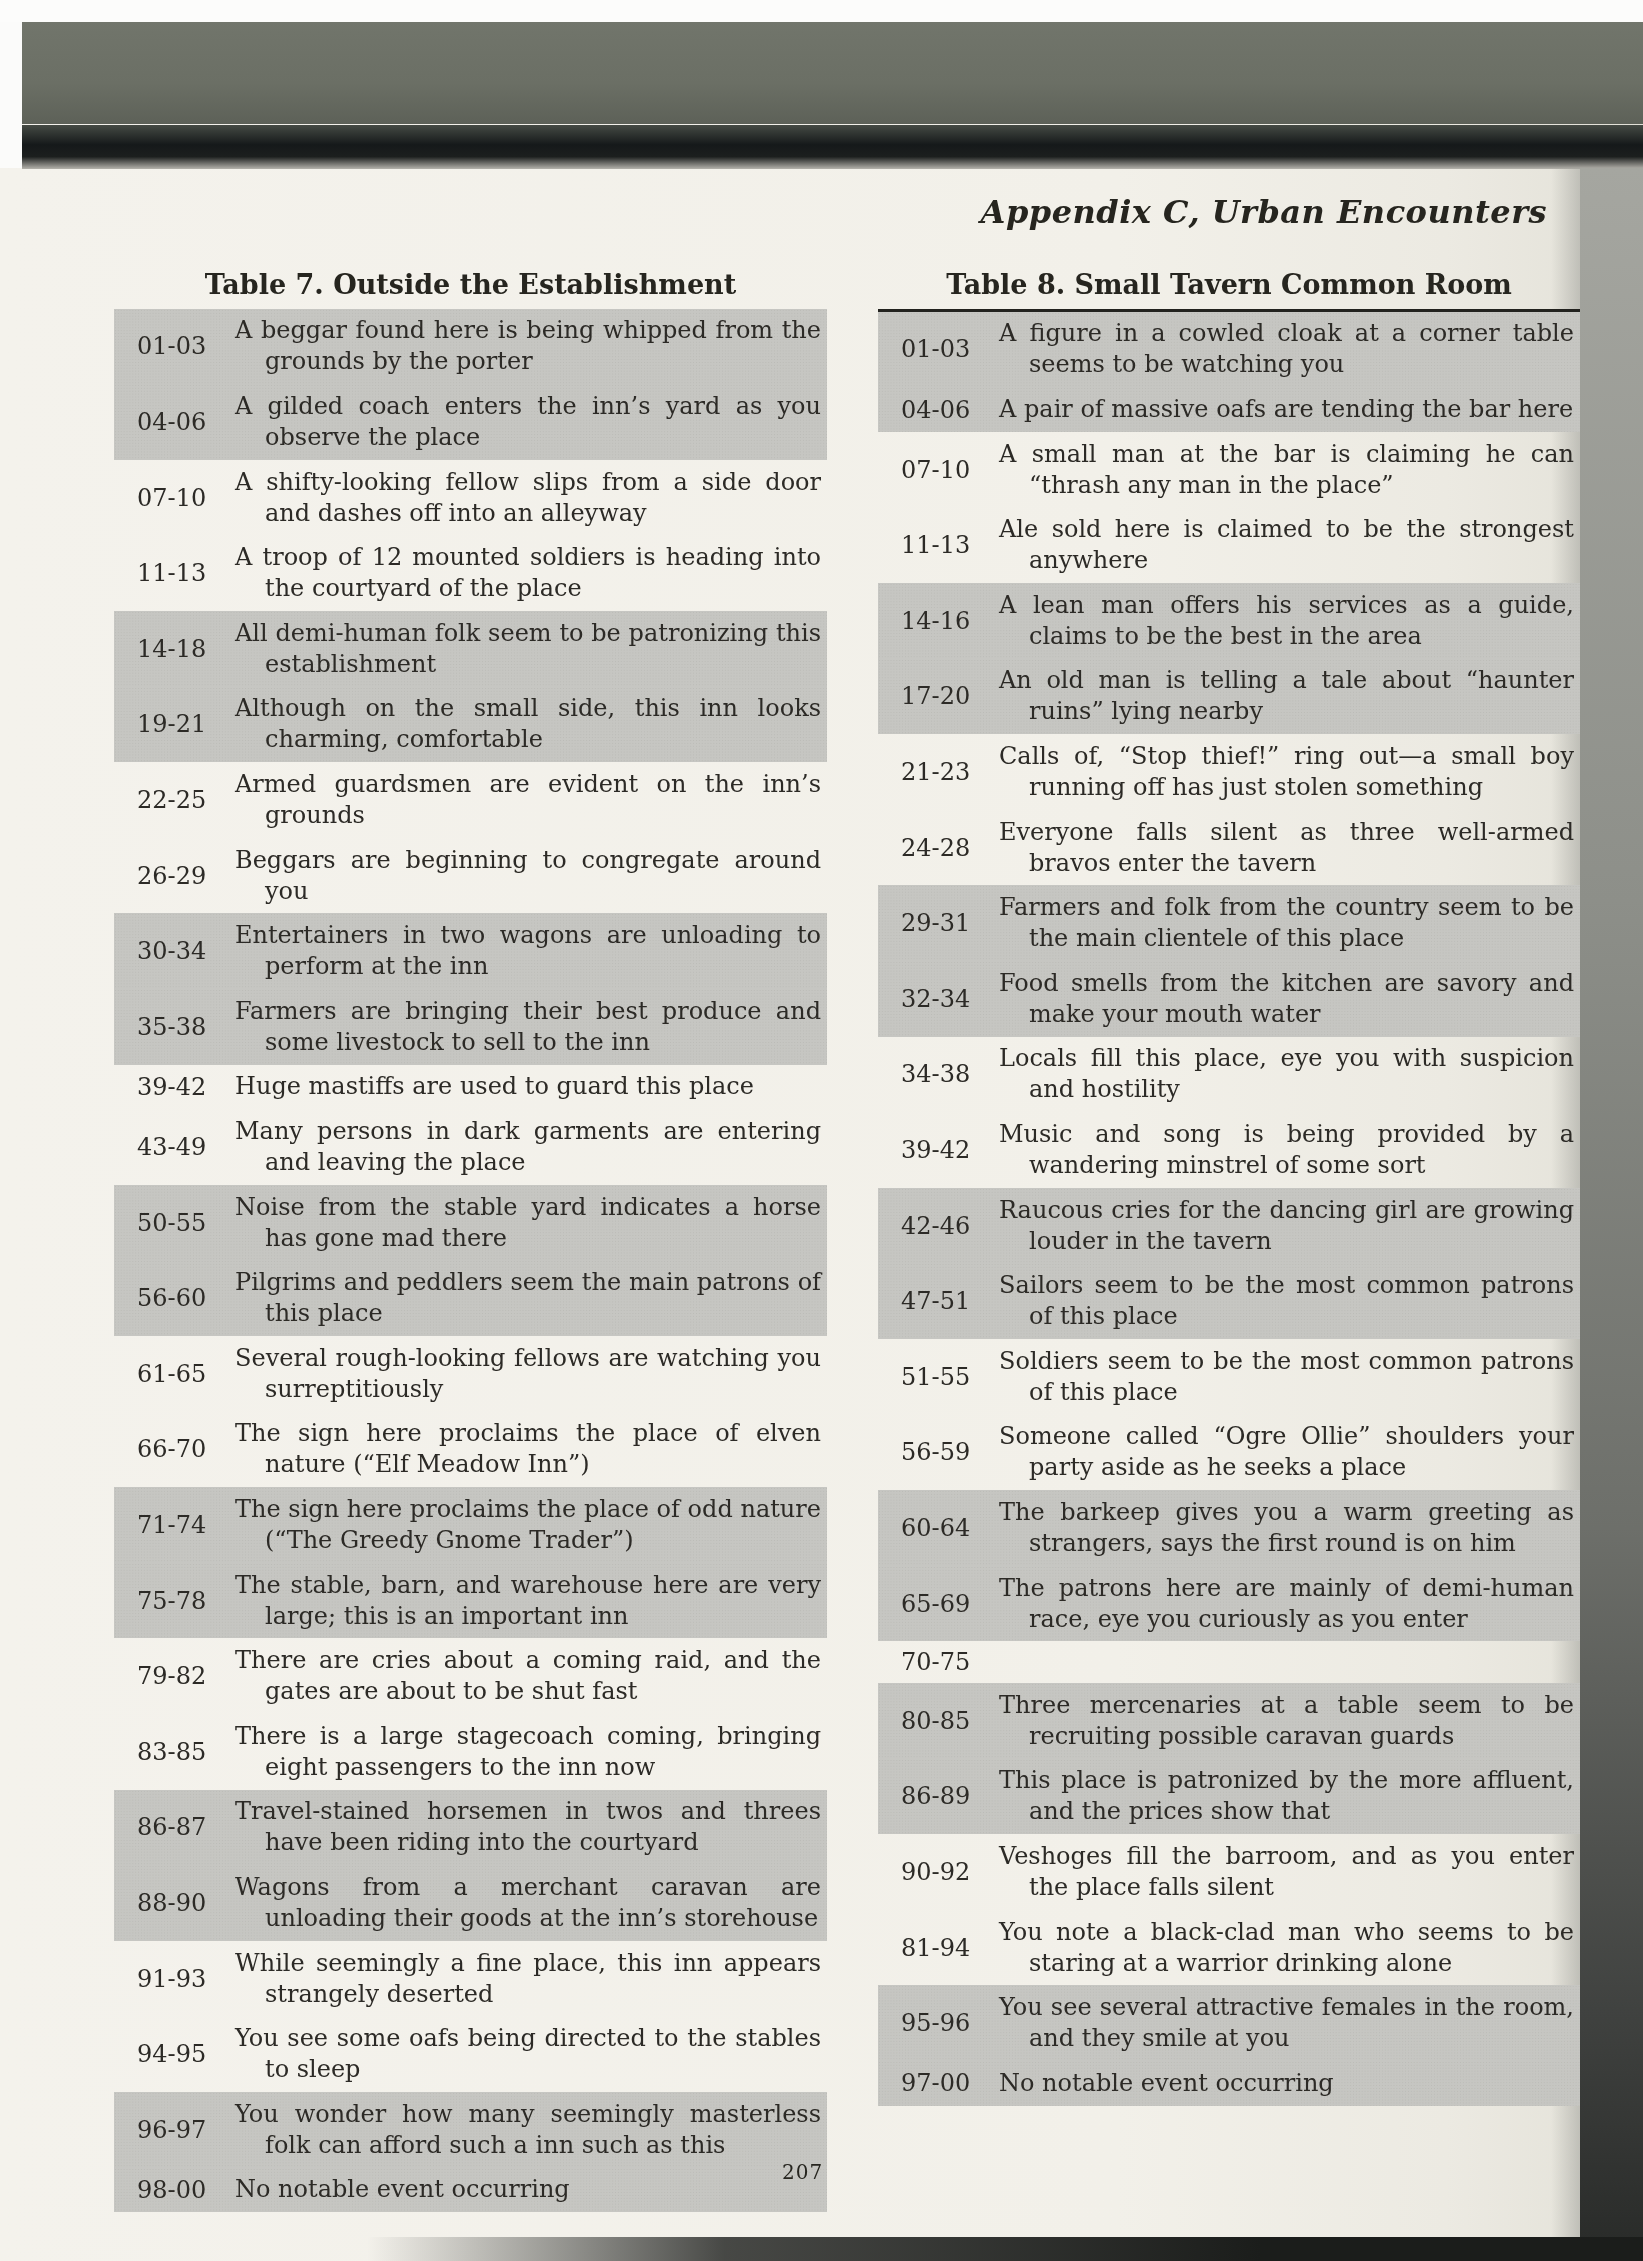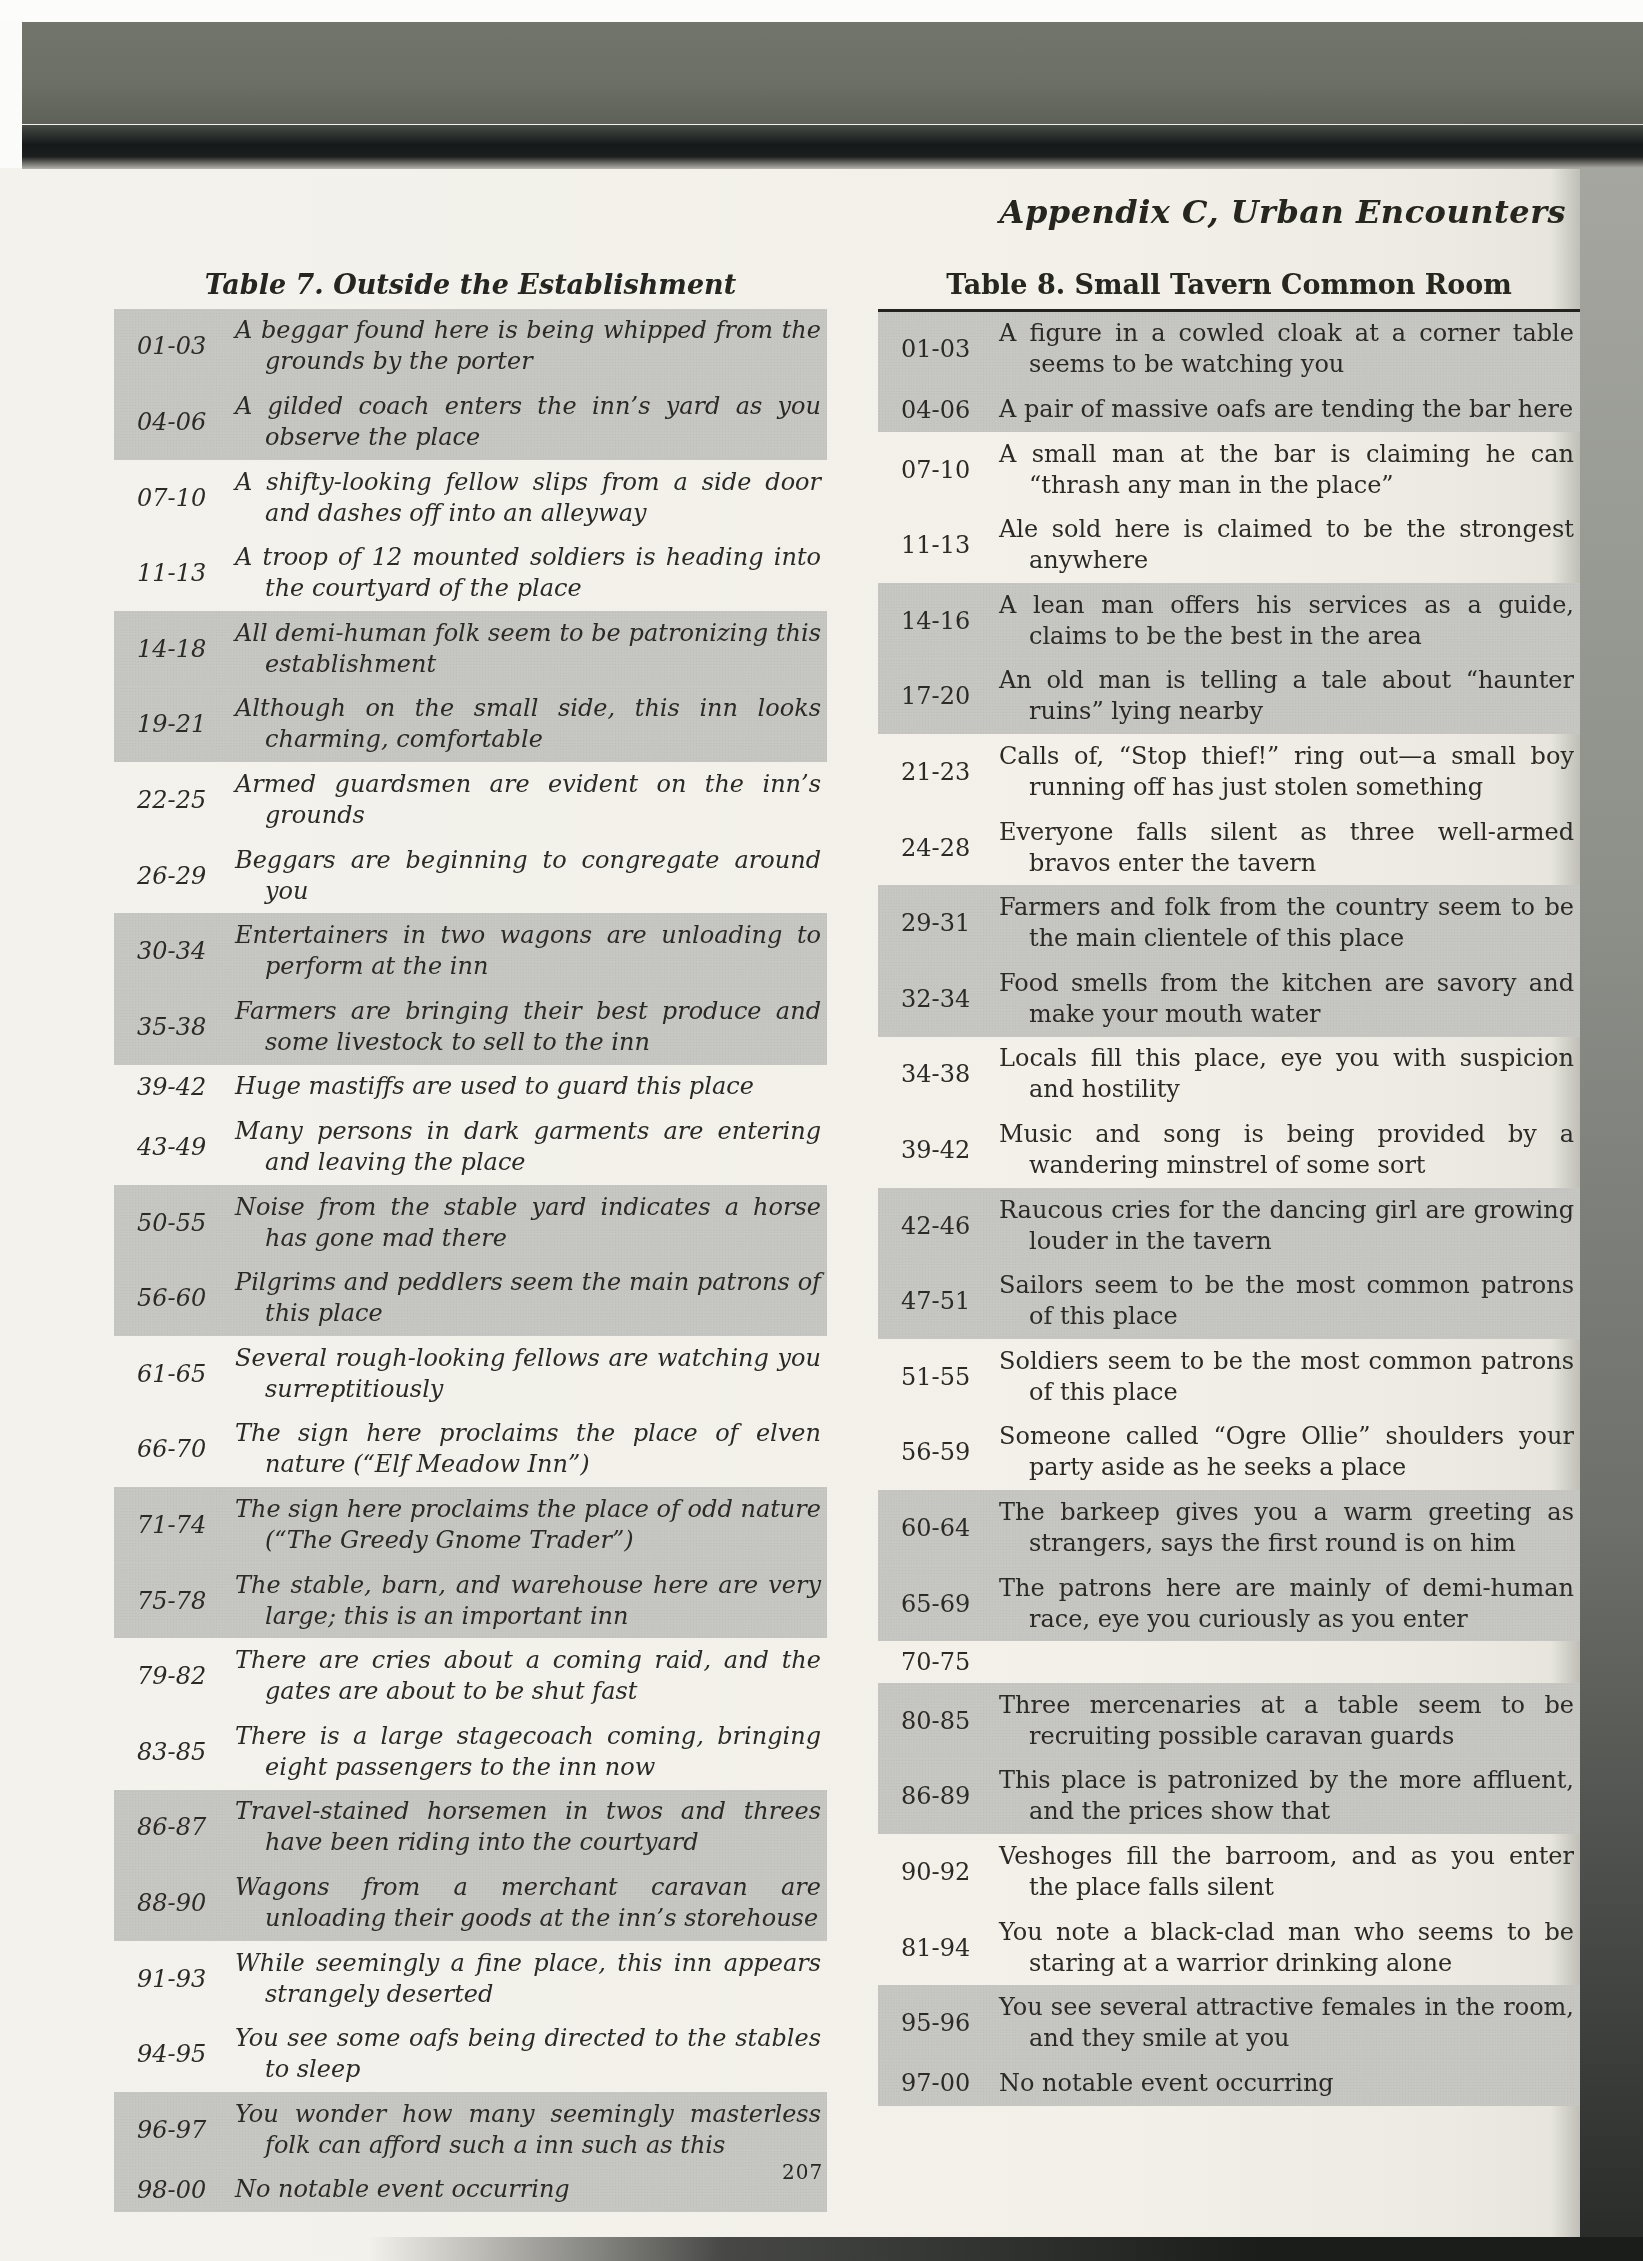--- a/index.html
+++ b/index.html
@@ -15,26 +15,26 @@
     background:linear-gradient(to bottom,#71756b 0%,#6b6f65 60%,#5d6158 100%);}
   .shadow-band{position:absolute;left:22px;right:0;top:125px;height:44px;
     background:linear-gradient(to bottom,#454a44 0%,#15191a 45%,#1c1f1e 72%,#b5b3ac 100%);}
   .gutter-shadow{position:absolute;right:0;top:168px;width:64px;bottom:0;
     background:linear-gradient(to bottom,#a5a6a0 0%,#8d8f89 35%,#6d6f6a 65%,#404240 88%,#282a28 100%);}
   .gutter-shadow::before{content:"";position:absolute;left:-29px;top:0;bottom:0;width:29px;
     background:linear-gradient(to right,rgba(160,161,155,0),rgba(160,161,155,.55));}
   .bottom-shadow{position:absolute;left:367px;right:0;bottom:0;height:24px;
     background:linear-gradient(to right,rgba(28,30,28,0) 0%,rgba(28,30,28,.8) 28%,#1b1d1b 70%);}
   .appendix-header{
-    position:absolute;top:193px;right:78px;width:629px;text-align:right;
+    position:absolute;top:193px;right:97px;width:629px;text-align:right;
     font-size:32px;font-weight:bold;font-style:italic;letter-spacing:0.5px;color:#26251f;
   }
   .enc-table{position:absolute;top:269px;}
   .enc-table h2{margin:0 0 8.7px 0;text-align:center;font-size:27px;font-weight:bold;color:#26251f;}
-  #table-7{left:114px;width:713px;font-style:italic;}
+  #table-7{left:114px;width:713px;}
   #table-8{left:878px;width:702px;}
   #table-8 .rows{border-top:3.4px solid #22221e;}
   .row{display:flex;align-items:center;padding:6.8px 0;}
   .row.shaded{
     background-color:var(--shade,#c6c6c2);
     background-image:radial-gradient(rgba(40,40,38,0.07) 0.6px,transparent 0.6px);
     background-size:2.9px 2.9px;
   }
   .dice{flex:0 0 121px;padding-left:23px;box-sizing:border-box;font-size:24px;}
   .desc{

